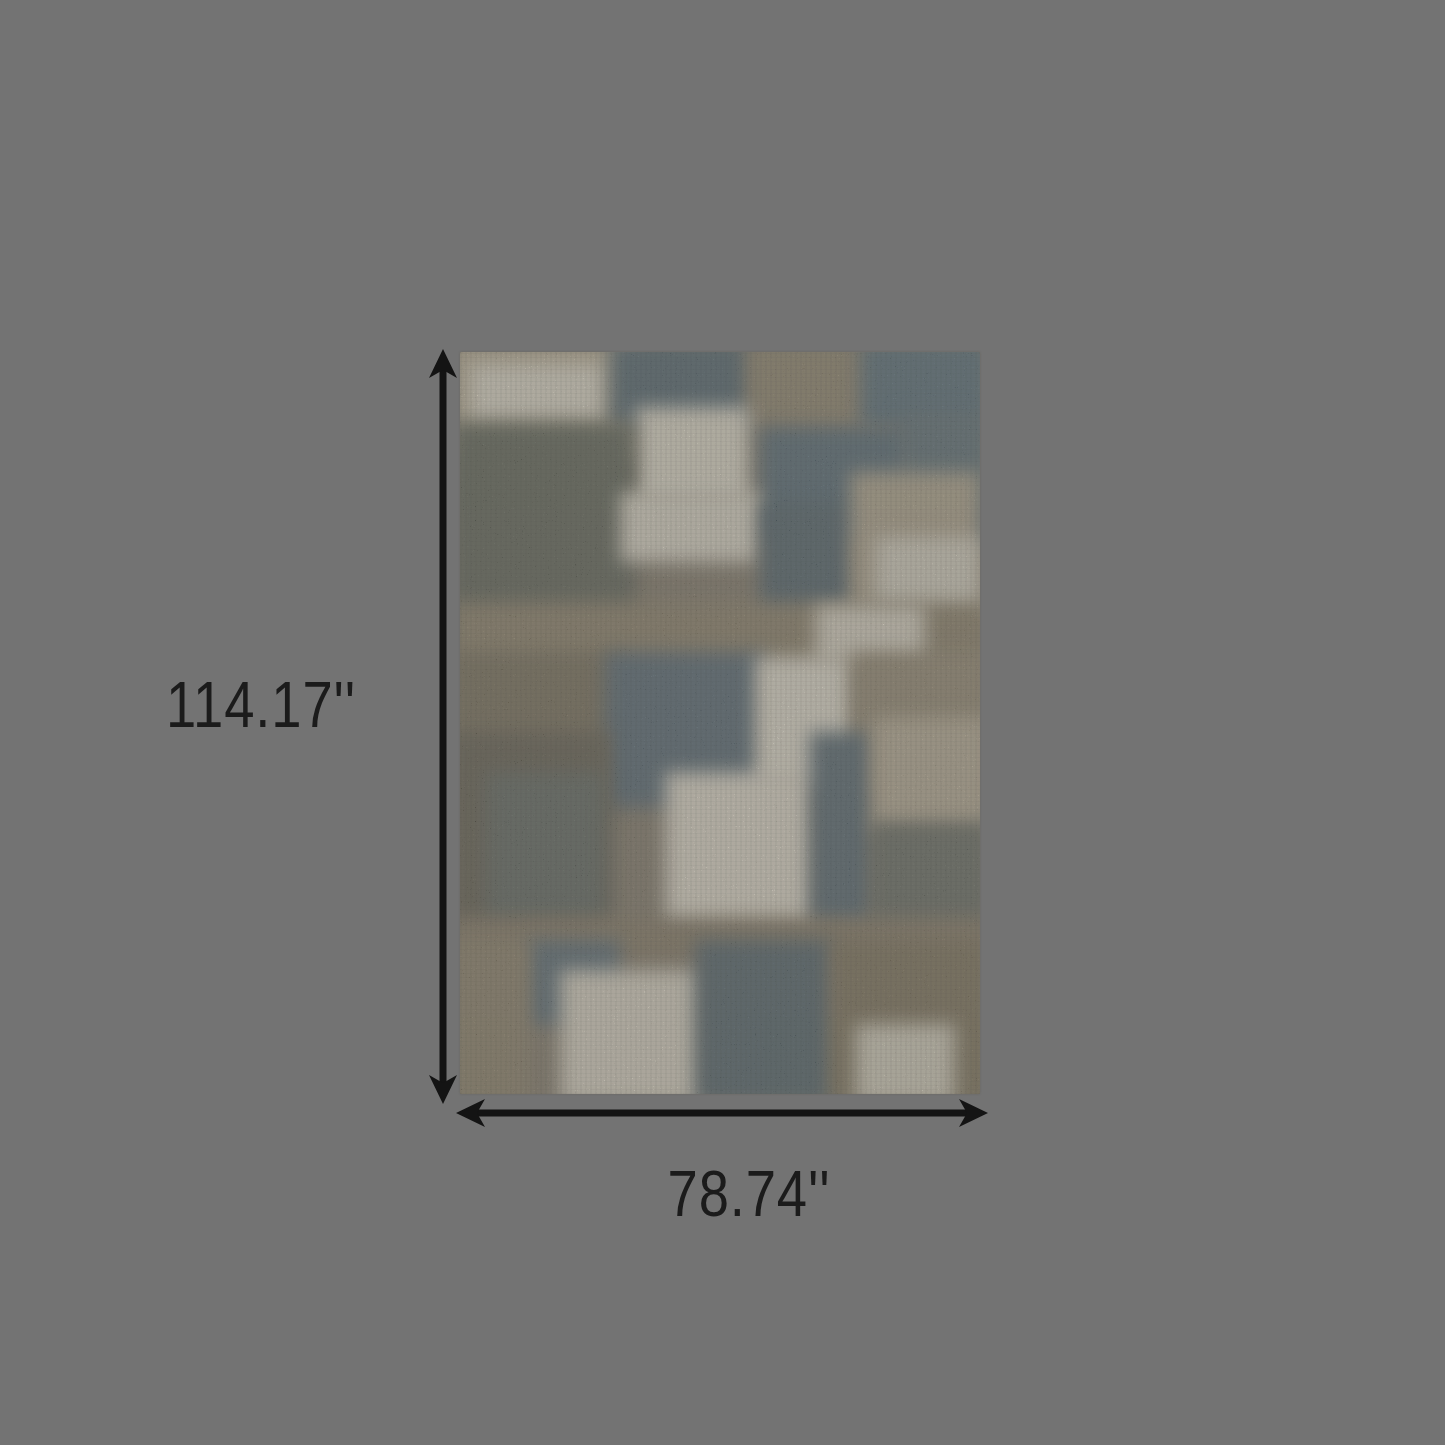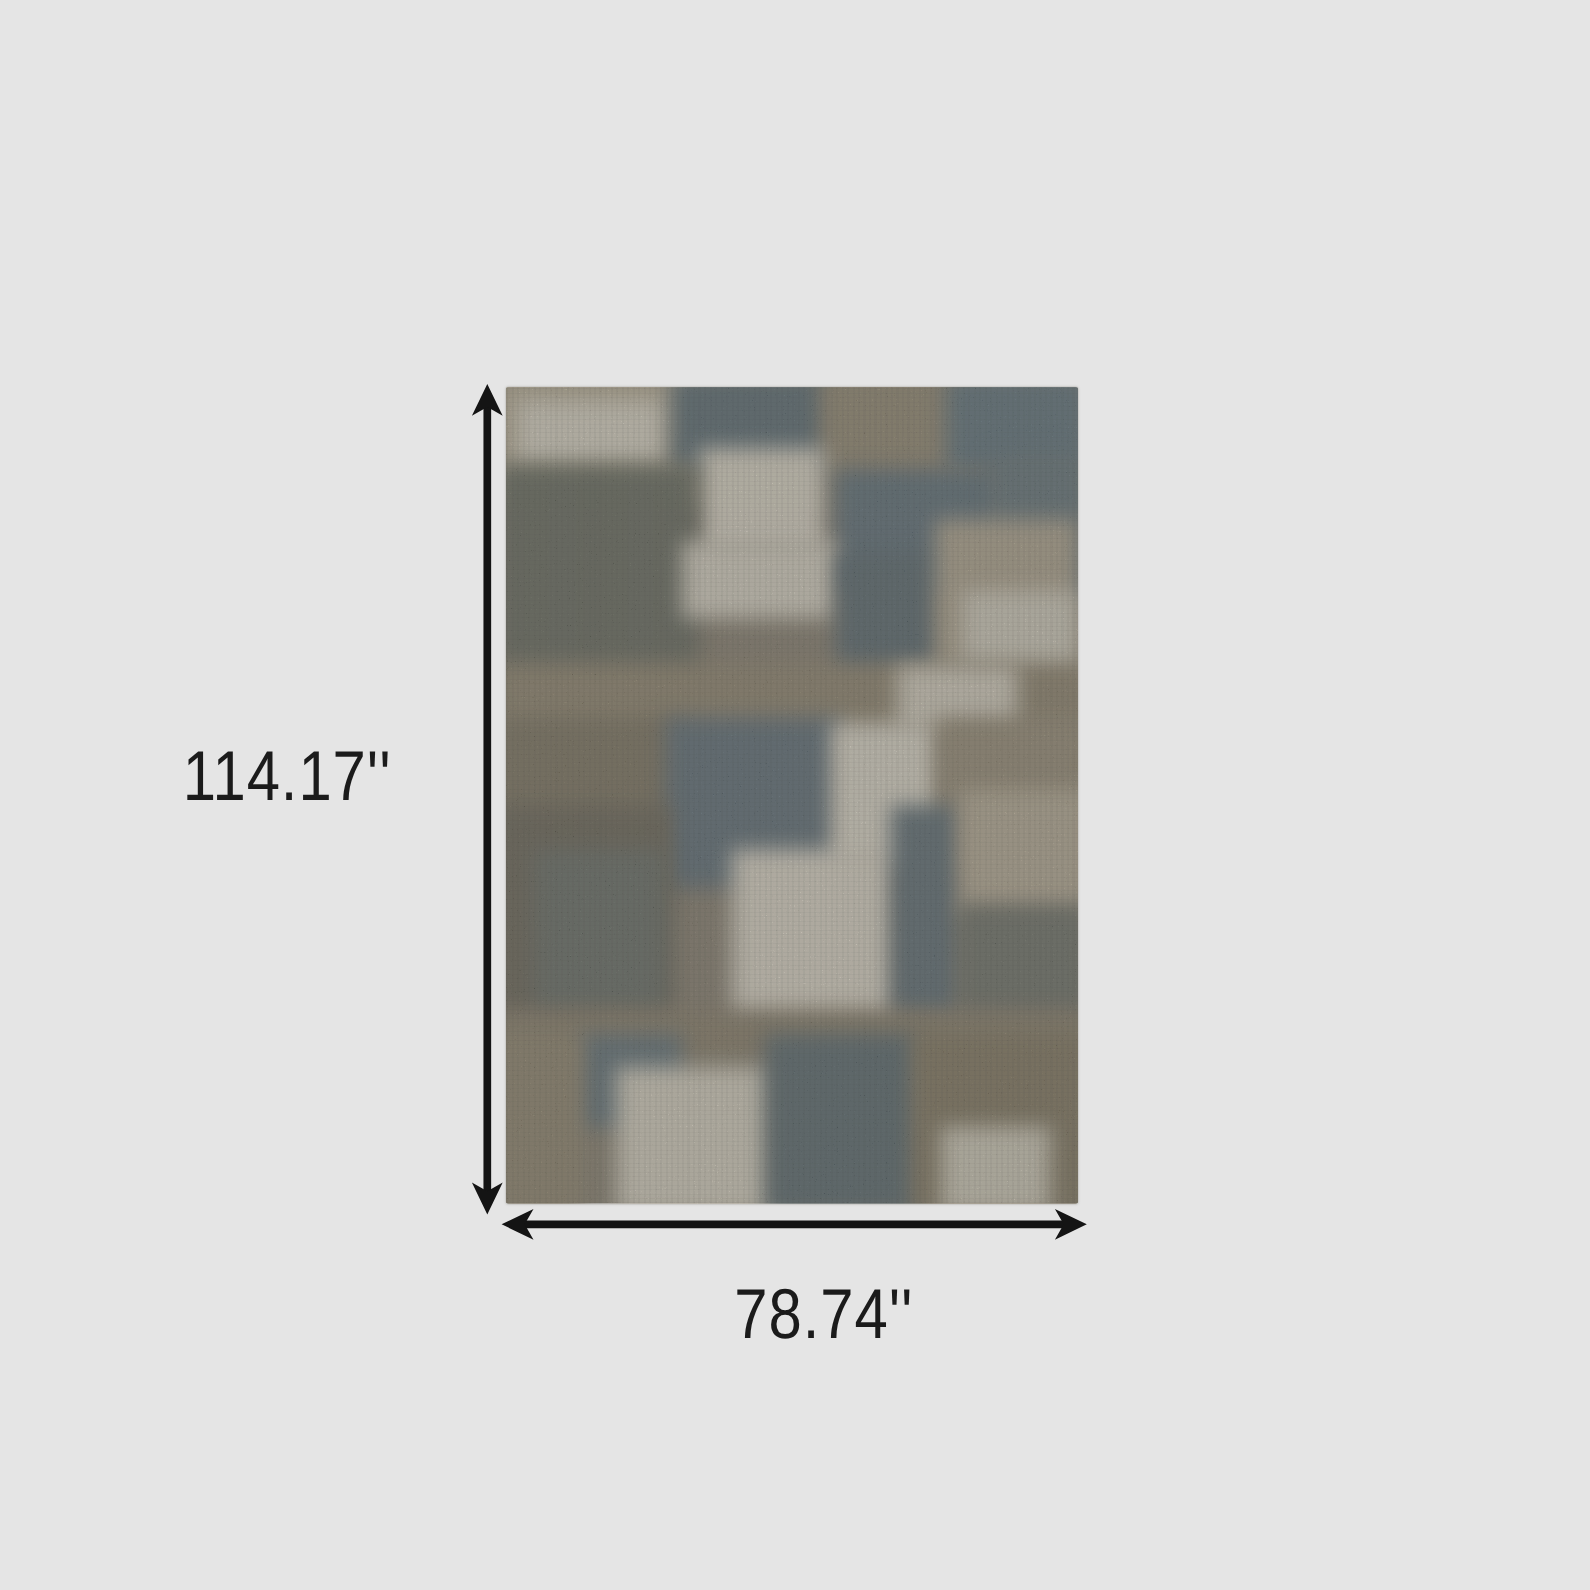--- a/index.html
+++ b/index.html
@@ -72,21 +72,21 @@
   .arrow-layer {
     position: absolute;
     left: 0;
     top: 0;
     pointer-events: none;
   }
 </style>
 </head>
 <body>
 
-<div class="canvas" style="background: #e5e5e5;">
+<div class="canvas" style="background: #737373;">
 
   <div class="rug">
     <div class="rug-base" style="background: rgb(122, 113, 96);"></div>
     <div class="rug-patches">
         <div class="patch" style="left: -10px; top: -10px; width: 185px; height: 115px; background-color: rgb(177, 165, 140);"></div>
         <div class="patch" style="left: 10px; top: 12px; width: 135px; height: 58px; background-color: rgb(215, 208, 192);"></div>
         <div class="patch" style="left: 150px; top: -10px; width: 145px; height: 85px; background-color: rgb(72, 91, 101);"></div>
         <div class="patch" style="left: 285px; top: -10px; width: 140px; height: 90px; background-color: rgb(135, 123, 100);"></div>
         <div class="patch" style="left: 400px; top: -10px; width: 130px; height: 85px; background-color: rgb(78, 100, 112);"></div>
         <div class="patch" style="left: 175px; top: 55px; width: 115px; height: 95px; background-color: rgb(216, 209, 193);"></div>

